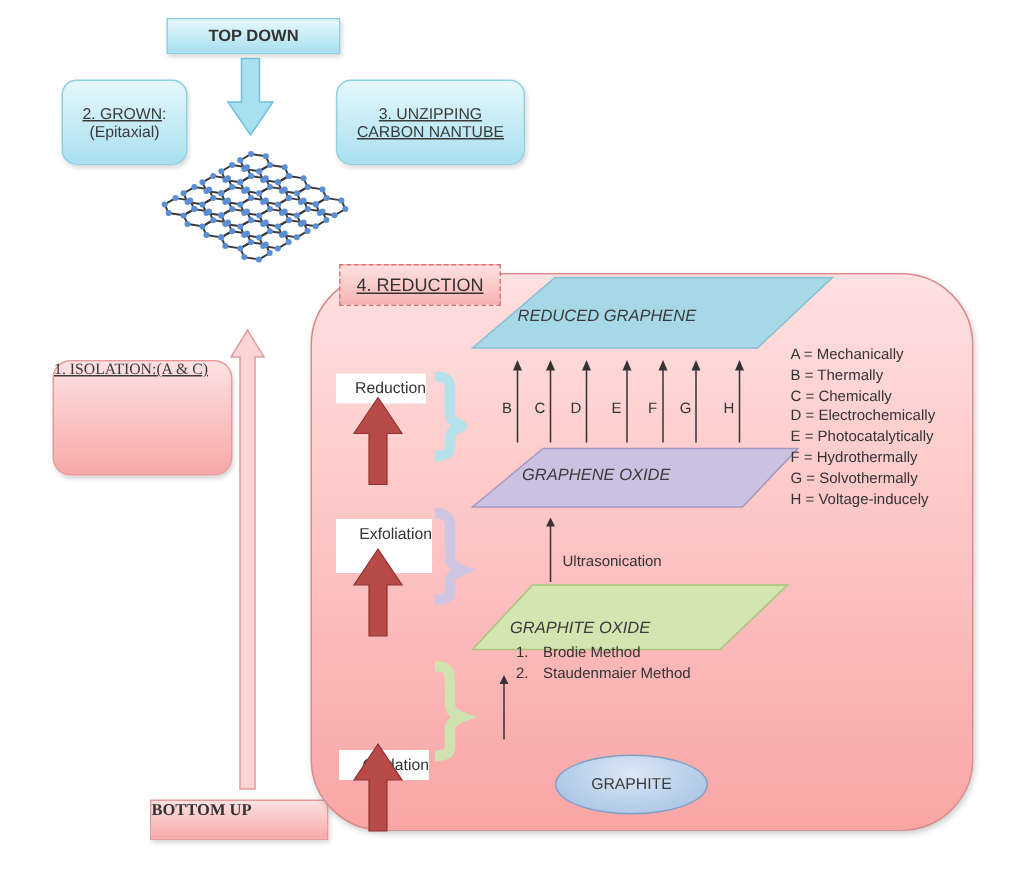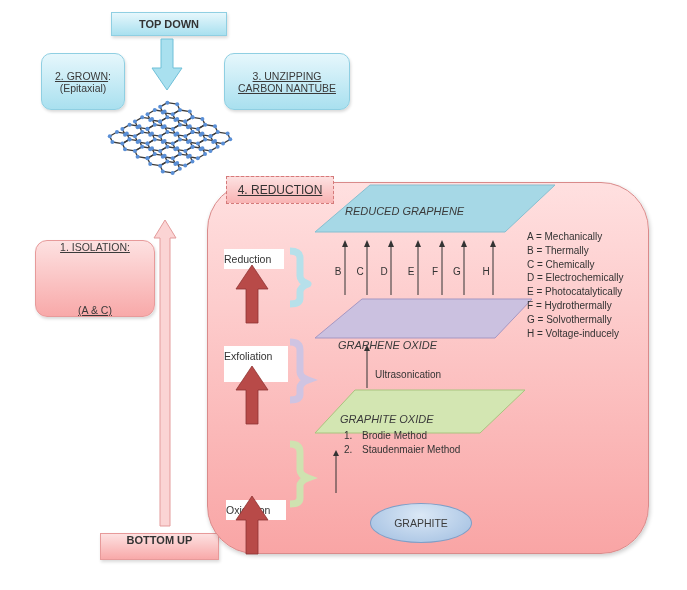--- a/index.html
+++ b/index.html
@@ -1,23 +1,23 @@
 <!DOCTYPE html>
 <html><head>
 <meta charset="utf-8">
 <style>
   html, body { margin:0; padding:0; background:#ffffff; }
   body { width:687px; height:590px; position:relative; overflow:hidden; font-family:"Liberation Sans", sans-serif; color:#333; }
   .abs { position:absolute; }
   .box-blue { background:linear-gradient(#e6f7fc, #a9e0ef); border:1px solid #8fcfe2; border-radius:10px; box-shadow:1px 2px 3px rgba(0,0,0,0.15); text-align:center; font-size:10.5px; color:#3a3a3a; display:flex; flex-direction:column; justify-content:center; }
-  .box-pink { background:linear-gradient(#fde1e1, #f8a9a9); border:1px solid #e79a9a; border-radius:12px; box-shadow:1px 2px 3px rgba(0,0,0,0.15); text-align:center; font-size:10.5px; color:#3a3a3a; display:flex; flex-direction:column; justify-content:space-between; }
+  .box-pink { background:linear-gradient(#fde1e1, #f8a9a9); border:1px solid #e79a9a; border-radius:12px; box-shadow:1px 2px 3px rgba(0,0,0,0.15); text-align:center; font-size:10.5px; color:#3a3a3a; display:flex; justify-content:flex-start;font-family:Liberation Serif, serif; }
   .u { text-decoration:underline; }
   .bold { font-weight:bold; }
   .big-panel { background:linear-gradient(#ffe0e0, #f9a5a5); border:1px solid #d98a8a; border-radius:48px; box-shadow:1px 2px 4px rgba(0,0,0,0.2); }
-  .label-white { background:#ffffff; font-size:10.5px; color:#333; text-align:left; line-height:20px; }
+  .label-white { background:#ffffff; font-size:10.5px; color:#333; text-align:right; line-height:20px; }
   .legend-line { font-size:10px; color:#333; line-height:13.8px; white-space:nowrap; }
   .method { font-size:10px; color:#333; line-height:14px; white-space:nowrap; }
   .shape-text { font-size:11px; color:#3a3a3a; text-align:left;font-style:italic; }
   svg text { font-family:"Liberation Sans", sans-serif; }
 </style>
 </head>
 <body>
 
 <div class="abs box-blue bold" style="left:111px; top:12px; width:114px; height:22px; border-radius:0; font-size:11px; color:#333;">
   <span>TOP DOWN</span>
@@ -350,21 +350,21 @@
 </svg>
 
 <svg class="abs" style="left:310px; top:180px;" width="260" height="265">
   <polygon points="60,5 245,5 195,52 5,52" fill="#a6d8e6" stroke="#86bfd0" stroke-width="1"></polygon>
   <polygon points="52,119 222,119 185,158 5,158" fill="#cbc1e0" stroke="#a597c2" stroke-width="1"></polygon>
   <polygon points="45,210 215,210 170,253 5,253" fill="#d3e6b2" stroke="#a9c47e" stroke-width="1"></polygon>
 </svg>
 <div class="abs shape-text" style="left:345px; top:204px; width:140px; line-height:14px;">
   <div>REDUCED GRAPHENE</div>
 </div>
-<div class="abs shape-text" style="left:338px; top:311px; width:150px;margin-top:28px;">
+<div class="abs shape-text" style="left:348px; top:311px; width:150px;">
   <span>GRAPHENE OXIDE</span>
 </div>
 <div class="abs shape-text" style="left:340px; top:413px; width:140px;">
   <span>GRAPHITE OXIDE</span>
 </div>
 
 <div class="abs" style="left:370px; top:503px; width:100px; height:38px; border-radius:50%; background:radial-gradient(ellipse at 50% 30%, #dbe8f6, #9fbde0); border:1px solid #7d9fc8; display:flex; align-items:center; justify-content:center;">
   <span style="font-size:10.5px; color:#3a3a3a;">GRAPHITE</span>
 </div>
 

